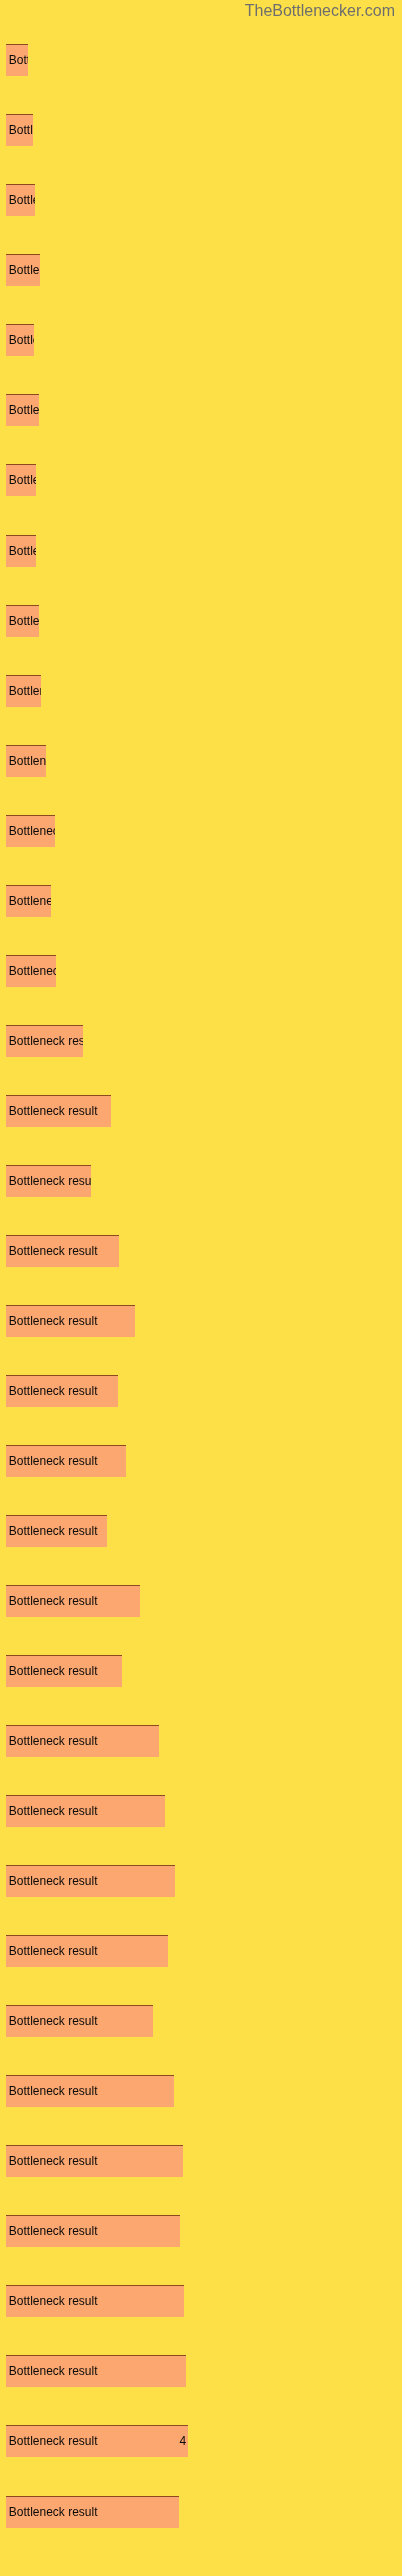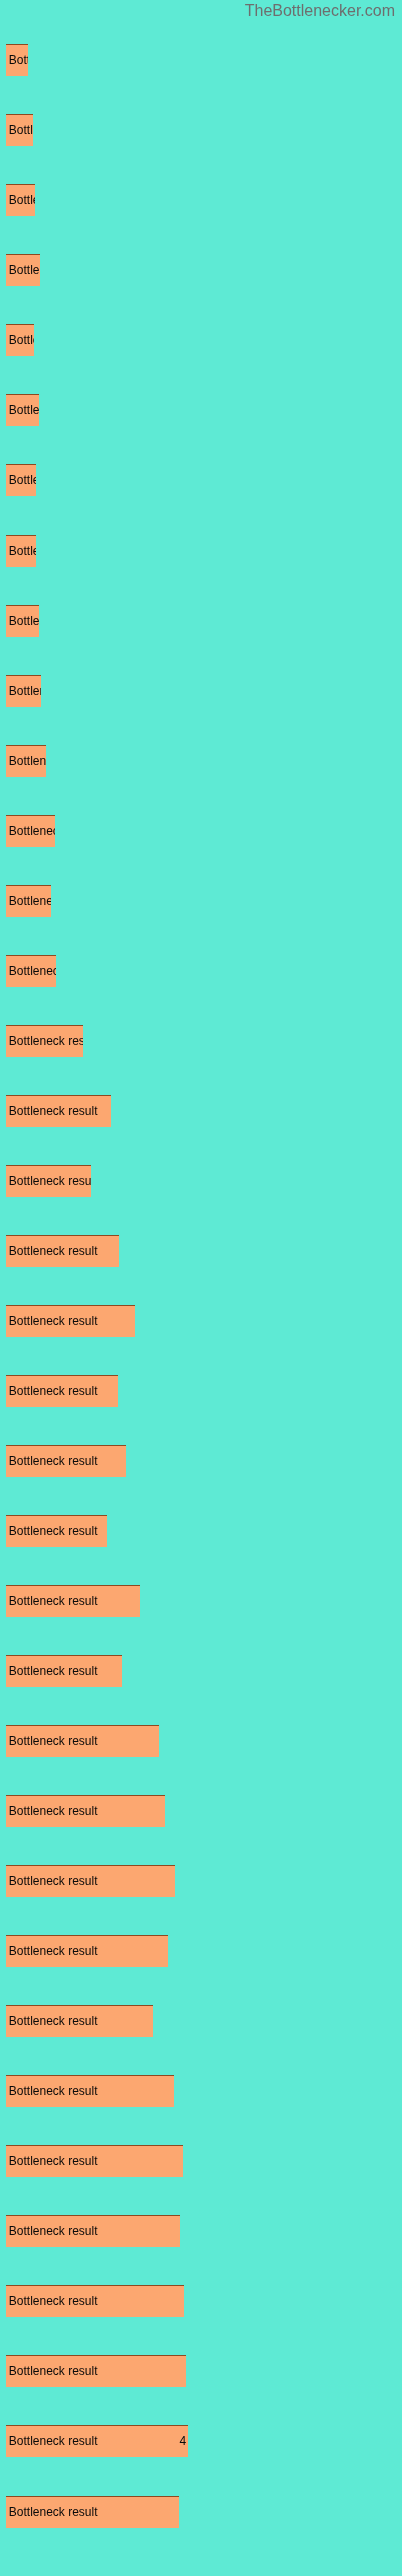--- a/index.html
+++ b/index.html
@@ -13,21 +13,21 @@
     position: relative;
     overflow: hidden;
     font-family: "Liberation Sans", sans-serif;
   }
   #chart-root {
     position: absolute;
     left: 0;
     top: 0;
     width: 403px;
     height: 2576px;
-    background: #5eead4;
+    background: #fde047;
   }
   .watermark {
     position: absolute;
     right: 8px;
     top: 0.8px;
     font-family: "Liberation Sans", sans-serif;
     font-size: 16px;
     line-height: 19.3px;
     color: #6e6e6e;
     letter-spacing: 0px;

